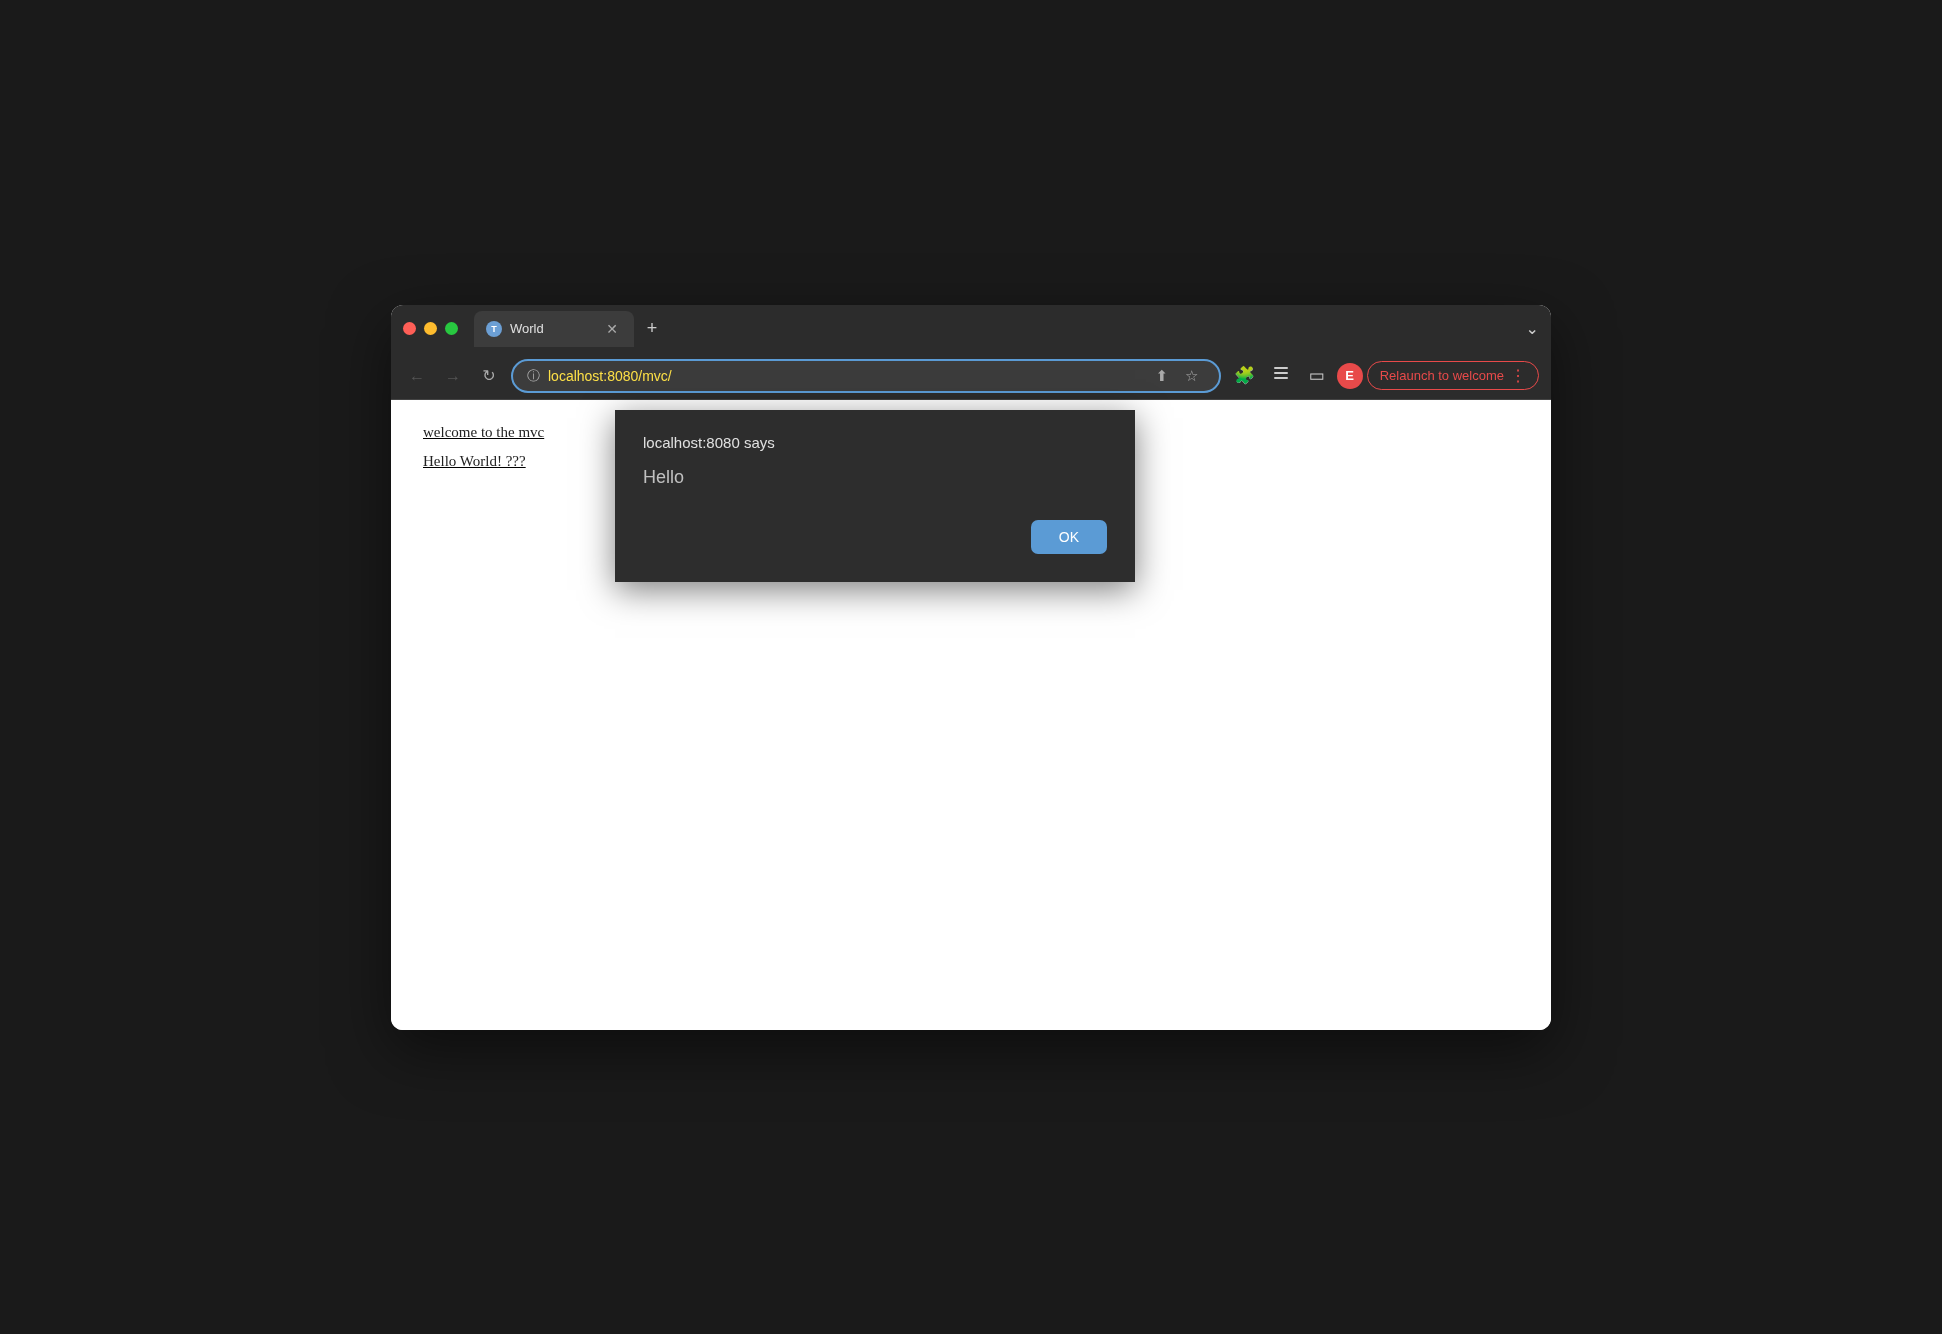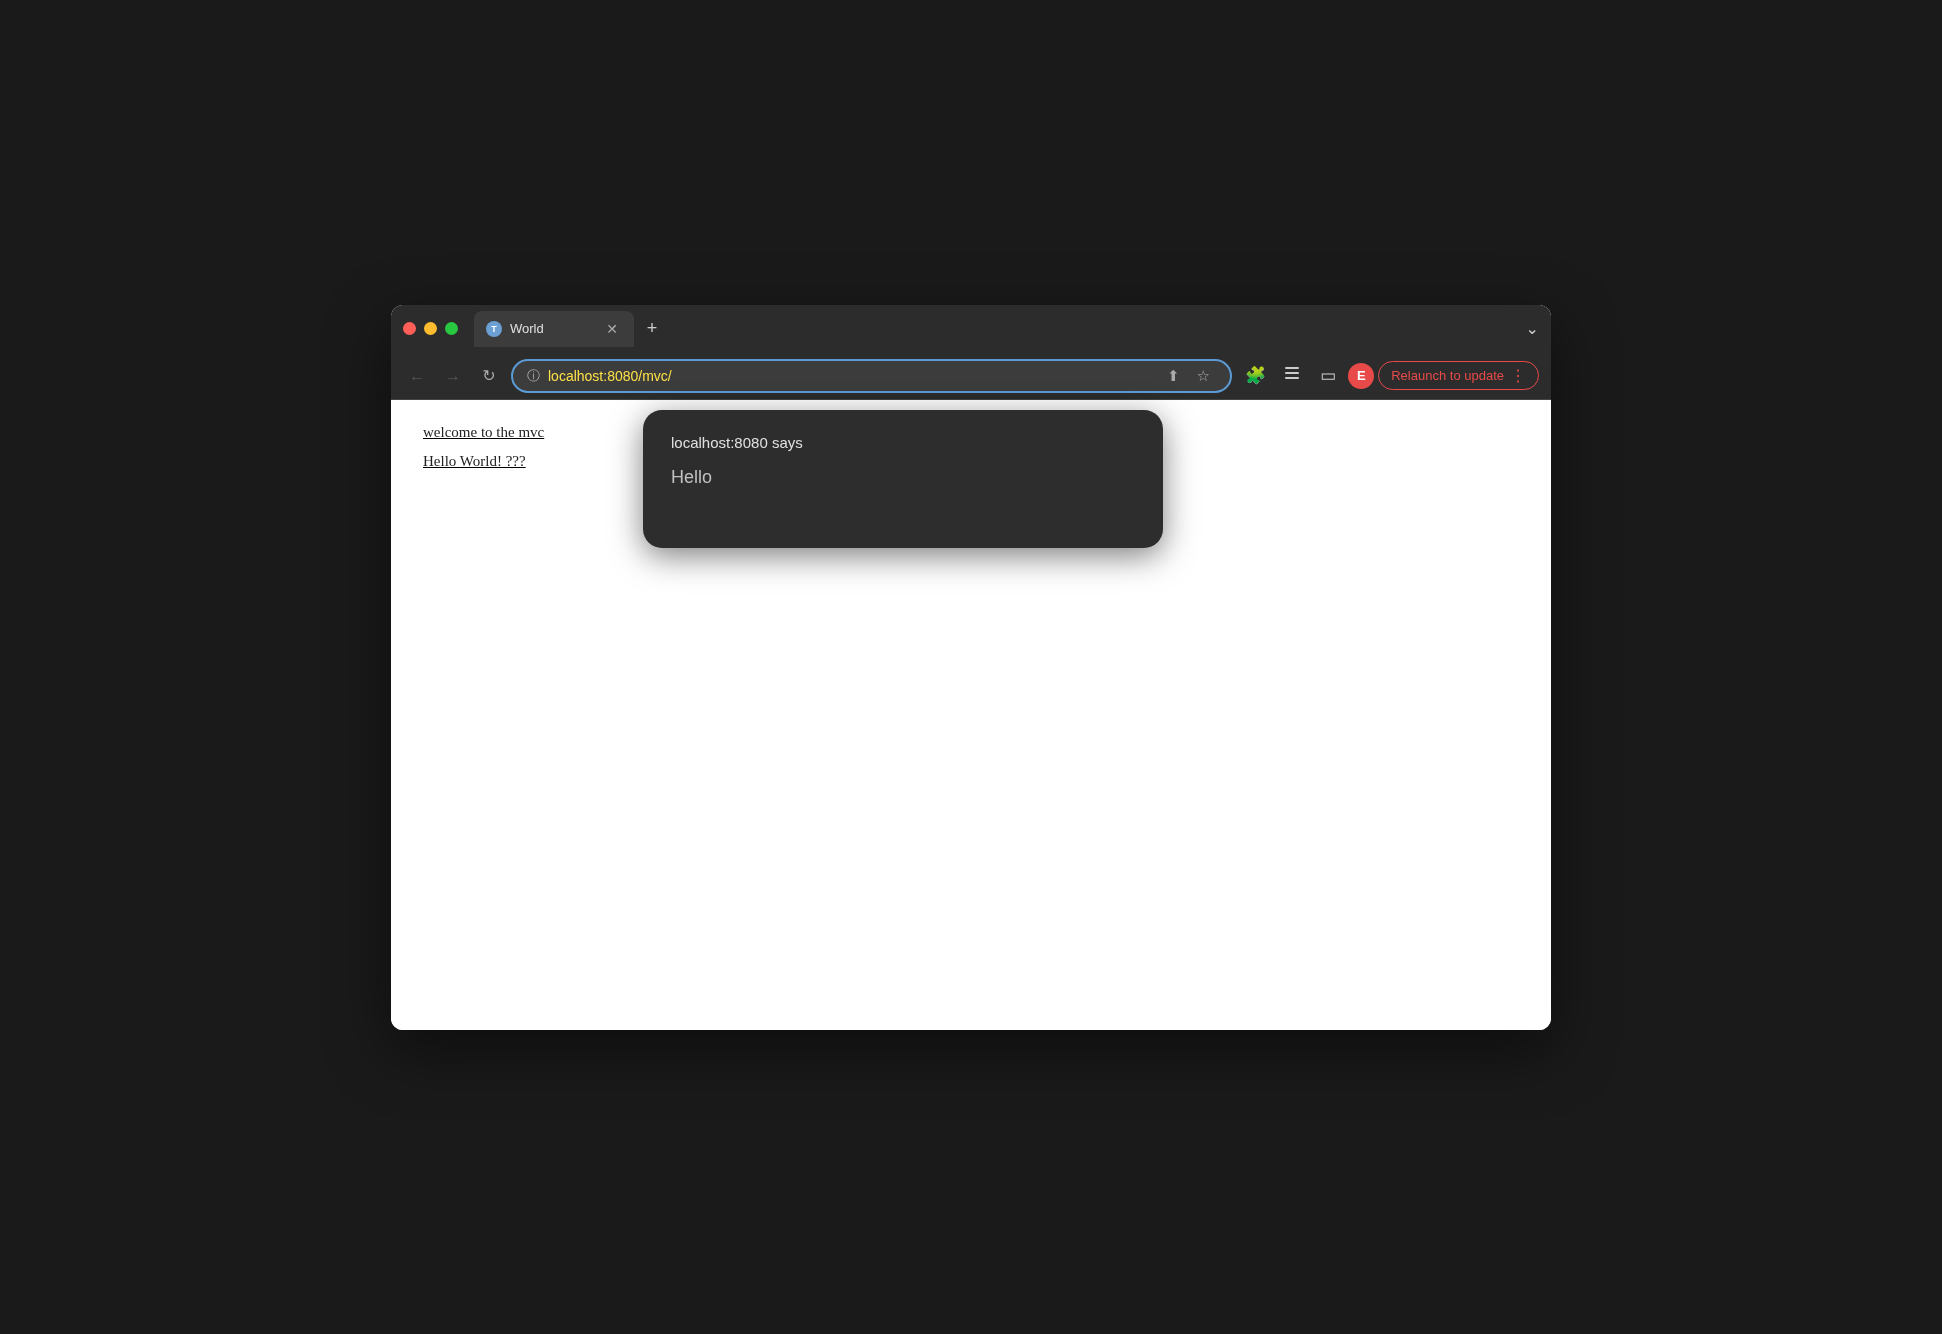--- a/index.html
+++ b/index.html
@@ -264,24 +264,24 @@
     
     .dialog-overlay {
       position: absolute;
       top: 0; left: 0; right: 0; bottom: 0;
       pointer-events: none;
     }
 
     .dialog {
       position: absolute;
       top: 10px;
-      left: 252px;
+      left: 224px;
       width: 520px;
       background: #2d2d2d;
-      border-radius: 19px;
+      border-radius: 0;
       box-shadow: 0 8px 32px rgba(0,0,0,0.5);
       padding: 24px 28px 28px 28px;
       pointer-events: all;
     }
 
     .dialog-title {
       color: #e0e0e0;
       font-size: 15px;
       font-weight: 500;
       margin-bottom: 16px;
@@ -376,31 +376,34 @@
       </button>
       <button class="toolbar-btn">
         <span>▭</span>
       </button>
 
       <div class="profile-avatar">
         <span>E</span>
       </div>
 
       <button class="relaunch-btn">
-        <span>Relaunch to update</span>
+        <span>Relaunch to welcome</span>
         <span class="dots">⋮</span>
       </button>
     </div>
   </div>
 
   <div class="page-content">
     <p class="page-text-1">welcome to the mvc</p>
     <p class="page-text-2">Hello World! ???</p>
 
     <div class="dialog-overlay">
       <div class="dialog">
         <div class="dialog-title">localhost:8080 says</div>
         <div class="dialog-message">Hello</div>
+        <div class="dialog-actions">
+          <button class="dialog-ok-btn">OK</button>
+        </div>
       </div>
     </div>
   </div>
 
 </div>
 
 </body></html>

